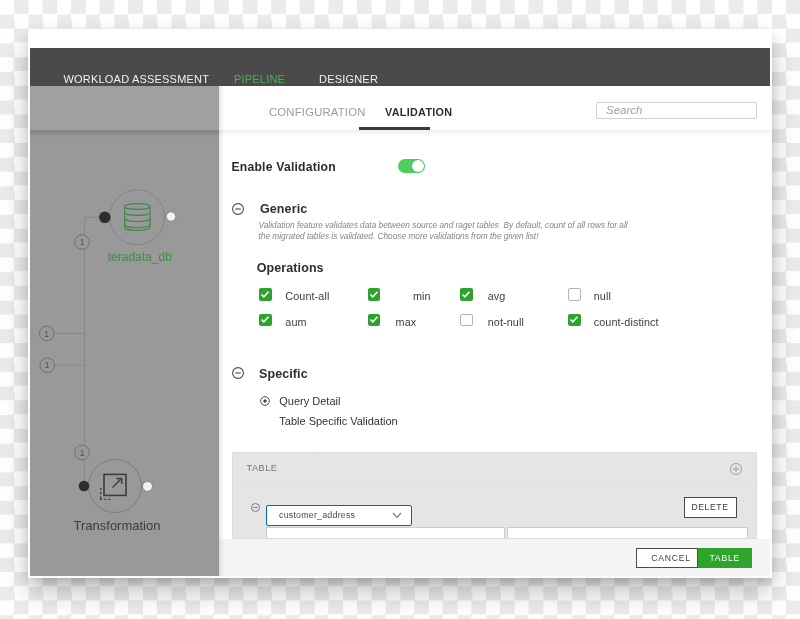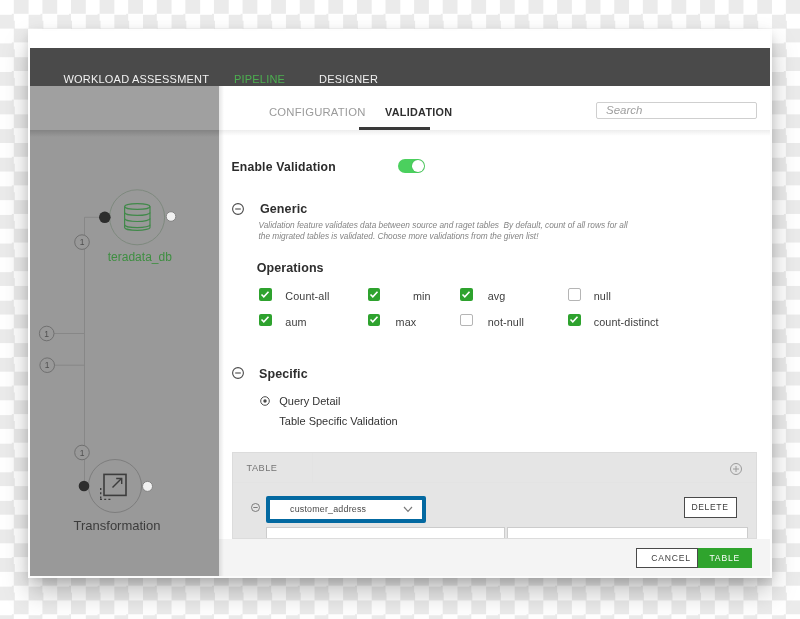--- a/index.html
+++ b/index.html
@@ -41,22 +41,22 @@
   .cb{position:absolute;width:12.5px;height:12.5px;border-radius:2px;background:#2ea22e;}
   .cb svg{position:absolute;left:1.2px;top:1.7px;}
   .cb.un{background:#fff;border:1px solid #b5b5b5;width:10.5px;height:10.5px;}
   .cblab{position:absolute;font-size:10.8px;letter-spacing:0.1px;color:#3d3d3d;}
   .small-t{position:absolute;font-size:11px;color:#333;}
   
   .panel{position:absolute;left:202px;top:421px;width:525px;height:86.5px;border:1px solid #dcdcdc;box-sizing:border-box;background:#e5e5e5;overflow:hidden;}
   .panel .phead{position:absolute;left:0;top:0;width:100%;height:29px;border-bottom:1px solid #e3e3e3;}
   .panel .pdiv{position:absolute;left:79px;top:0;width:1px;height:29px;background:#e3e3e3;}
   .ptitle{position:absolute;left:13.5px;top:10px;font-size:9.2px;letter-spacing:0.5px;color:#757575;}
-  .select{position:absolute;left:33px;top:43px;width:132px;height:19px;border:4px solid #0369a1;border-radius:2px;background:#fff;
-     font-size:8.9px;color:#4a4a4a;line-height:19px;padding-left:20px;letter-spacing:0.2px;}
+  .select{position:absolute;left:33px;top:52px;width:132px;height:19px;border:1px solid #0369a1;border-radius:2px;background:#fff;
+     font-size:8.9px;color:#4a4a4a;line-height:19px;padding-left:12px;letter-spacing:0.2px;}
   .del{position:absolute;left:450.5px;top:43.5px;width:51px;height:19px;border:1px solid #4a4a4a;background:#fff;
      font-size:8.6px;letter-spacing:0.6px;color:#3d3d3d;text-align:center;line-height:19px;}
   .r2a{position:absolute;left:33px;top:73.5px;width:237px;height:18px;border:1px solid #ccc;background:#fff;}
   .r2b{position:absolute;left:273.5px;top:73.5px;width:239px;height:18px;border:1px solid #ccc;background:#fff;}
   
   .footer{position:absolute;left:189px;top:507.5px;width:551px;height:37.5px;background:#f4f4f4;}
   .cancel{position:absolute;left:606px;top:517px;width:52px;height:18px;border:1.4px solid #4a4a4a;background:#fff;
      font-size:8.6px;letter-spacing:0.8px;color:#3d3d3d;text-align:center;line-height:18px;padding-left:8px;}
   .save{position:absolute;left:668px;top:517px;width:53.5px;height:20px;background:#2fa42d;
      font-size:8.6px;letter-spacing:0.8px;color:#fff;text-align:center;line-height:20px;}

